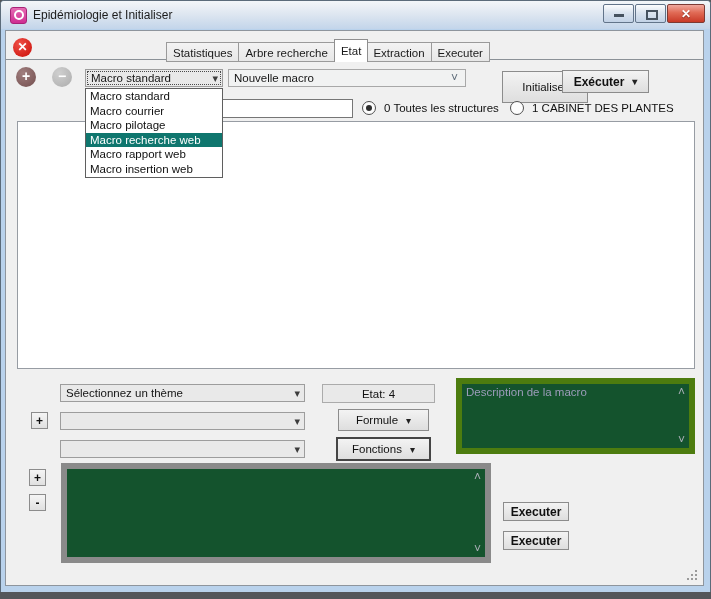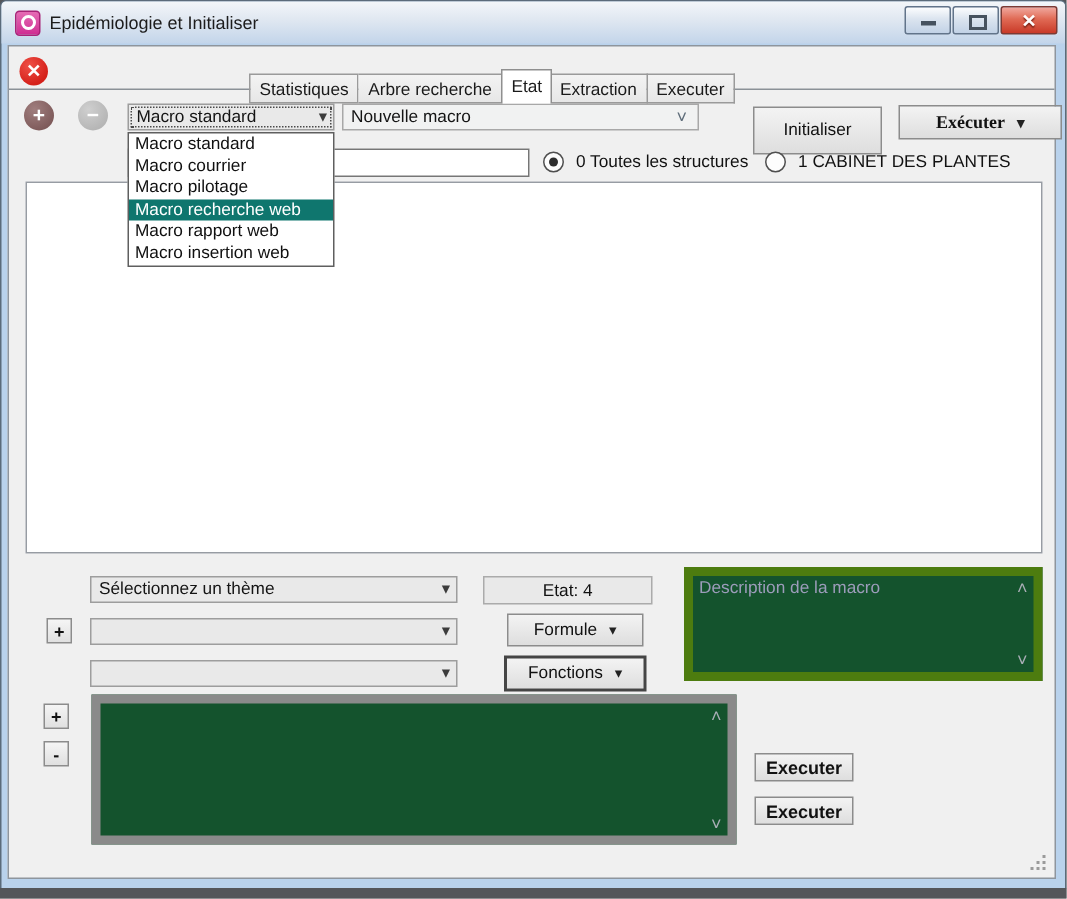--- a/index.html
+++ b/index.html
@@ -47,21 +47,21 @@
     position:absolute;left:4px;top:29px;width:699px;height:556px;
     background:#f0f0f0;border:1px solid #8e959d;box-sizing:border-box;
   }
   
   .cancel-circle{
     position:absolute;left:7px;top:7px;width:19px;height:19px;border-radius:50%;
     background:radial-gradient(circle at 35% 30%,#ef5047,#d5211a 70%);
     color:#fff;text-align:center;font-size:12px;font-weight:bold;line-height:19px;
   }
   .tabline{position:absolute;left:0;right:0;top:28px;height:1px;background:#8b9197;}
-  .tabs{position:absolute;left:160px;top:15px;display:flex;align-items:flex-end;z-index:3;}
+  .tabs{position:absolute;left:160px;top:8px;display:flex;align-items:flex-end;z-index:3;}
   .tab{
     height:20px;line-height:20px;padding:0 6px;font-size:11.5px;color:#1a1a1a;
     background:linear-gradient(#f3f3f3,#e7e7e7);
     border:1px solid #9a9a9a;border-left-width:0;box-sizing:border-box;
   }
   .tab:first-child{border-left-width:1px;}
   .tab.active{
     background:#ffffff;height:23px;line-height:22px;margin:0 -1px;
     border:1px solid #8f8f8f;border-bottom:none;position:relative;z-index:4;
   }
@@ -180,21 +180,21 @@
 
     <div class="circle-btn circle-plus">+</div>
     <div class="circle-btn circle-minus">−</div>
 
     <div class="sel focused" style="left:79px;top:38px;width:138px;">Macro standard</div>
 
     <div class="sel combo" style="left:222px;top:38px;width:238px;">Nouvelle macro</div>
 
     <div class="btn" style="left:496px;top:40px;width:86px;height:32px;">Initialiser</div>
 
-    <div class="btn bold" style="left:593px;top:39px;width:109px;height:23px;font-family:Liberation Serif, serif;">
+    <div class="btn bold" style="left:556px;top:39px;width:87px;height:23px;">
       <span>Exécuter</span>
       <span class="mini-arrow"></span>
     </div>
 
     <input class="filter-input" value="" style="">
 
     <div class="radio-group-item" style="left:356px;top:70px;">
       <span class="radio checked"></span>
       <span class="radio-label">0 Toutes les structures</span>
     </div>

